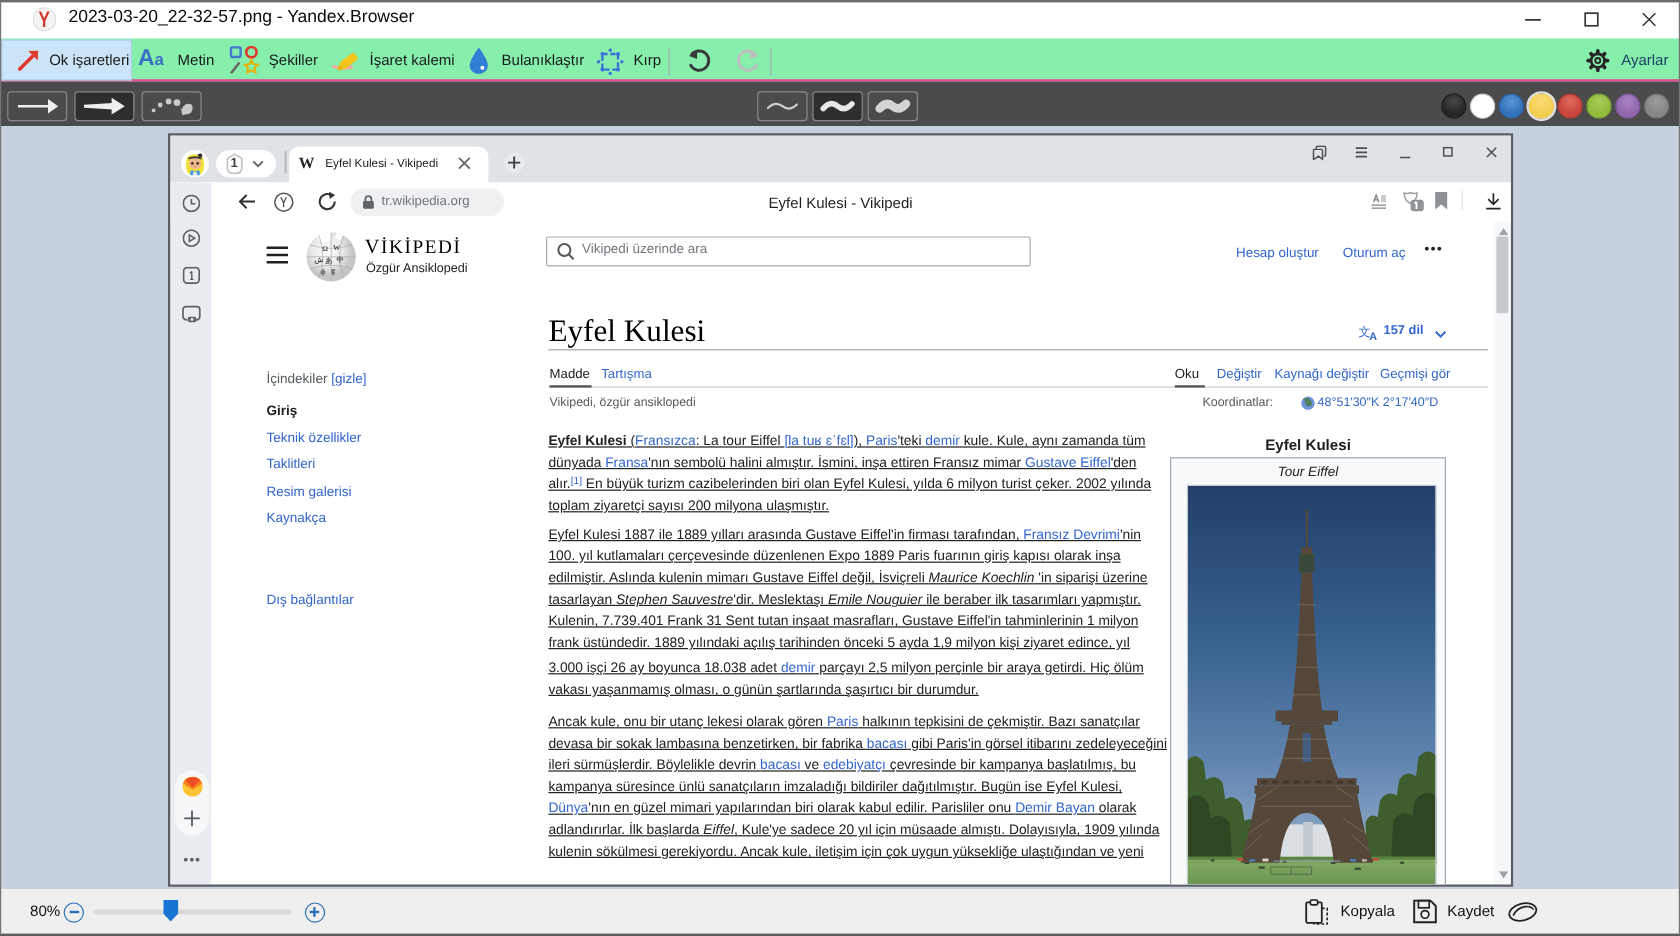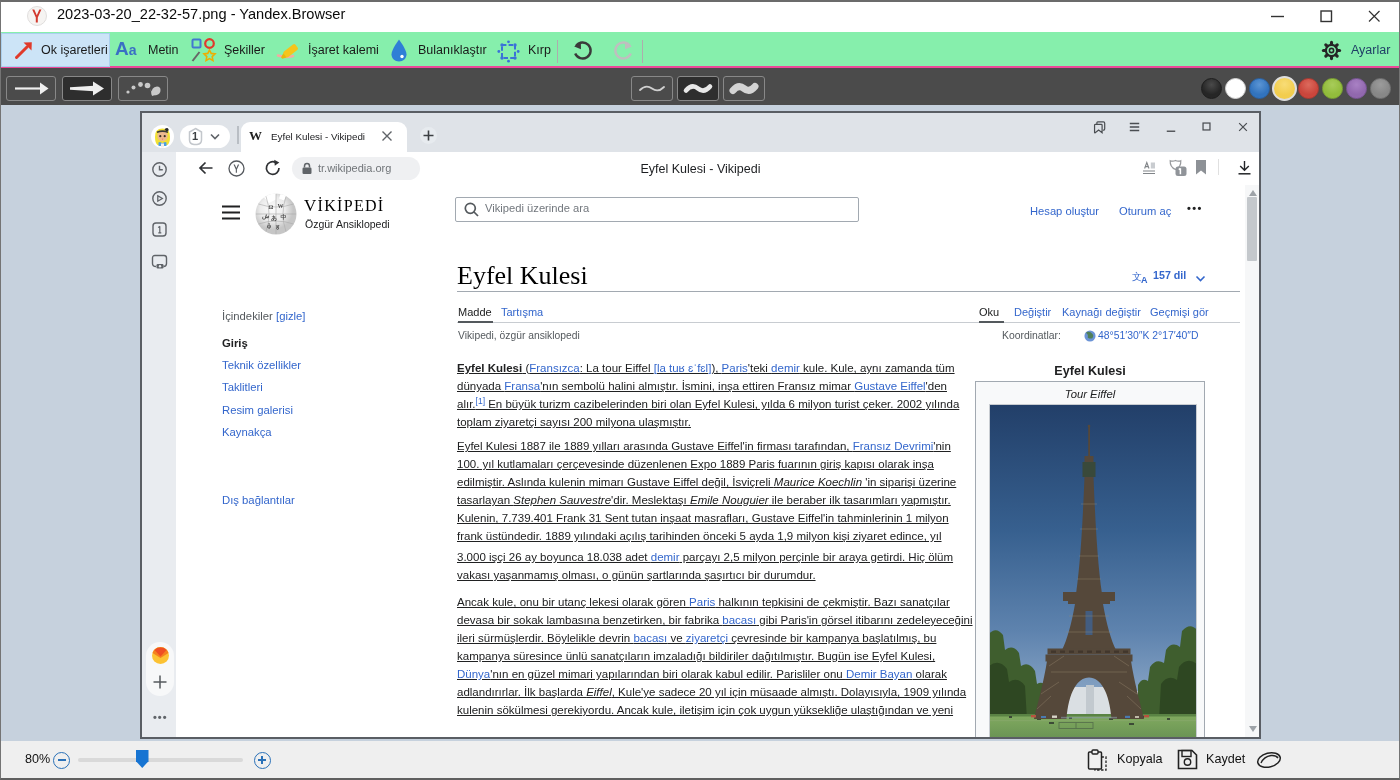--- a/index.html
+++ b/index.html
@@ -425,21 +425,21 @@
           <div>Kulenin, 7.739.401 Frank 31 Sent tutan inşaat masrafları, Gustave Eiffel'in tahminlerinin 1 milyon</div>
           <div>frank üstündedir. 1889 yılındaki açılış tarihinden önceki 5 ayda 1,9 milyon kişi ziyaret edince, yıl</div>
         </div>
         <div style="margin-top:3px;">
           <div>3.000 işçi 26 ay boyunca 18.038 adet <span class="wl">demir</span> parçayı 2,5 milyon perçinle bir araya getirdi. Hiç ölüm</div>
           <div>vakası yaşanmamış olması, o günün şartlarında şaşırtıcı bir durumdur.</div>
         </div>
         <div style="margin-top:9px;">
           <div>Ancak kule, onu bir utanç lekesi olarak gören <span class="wl">Paris</span> halkının tepkisini de çekmiştir. Bazı sanatçılar</div>
           <div>devasa bir sokak lambasına benzetirken, bir fabrika <span class="wl">bacası</span> gibi Paris'in görsel itibarını zedeleyeceğini</div>
-          <div>ileri sürmüşlerdir. Böylelikle devrin <span class="wl">bacası</span> ve <span class="wl">ziyaretçi</span> çevresinde bir kampanya başlatılmış, bu</div>
+          <div>ileri sürmüşlerdir. Böylelikle devrin <span class="wl">bacası</span> ve <span class="wl">edebiyatçı</span> çevresinde bir kampanya başlatılmış, bu</div>
           <div>kampanya süresince ünlü sanatçıların imzaladığı bildiriler dağıtılmıştır. Bugün ise Eyfel Kulesi,</div>
           <div><span class="wl">Dünya</span>'nın en güzel mimari yapılarından biri olarak kabul edilir. Parisliler onu <span class="wl">Demir Bayan</span> olarak</div>
           <div>adlandırırlar. İlk başlarda <i>Eiffel</i>, Kule'ye sadece 20 yıl için müsaade almıştı. Dolayısıyla, 1909 yılında</div>
           <div>kulenin sökülmesi gerekiyordu. Ancak kule, iletişim için çok uygun yüksekliğe ulaştığından ve yeni</div>
         </div>
       </div>
 
       <div class="abs" style="left:799px;top:179px;width:230px;text-align:center;font-size:12.6px;font-weight:bold;color:#202122;">Eyfel Kulesi</div>
       <div class="abs" style="left:799px;top:196px;width:230px;height:360px;background:#f8f9fa;border:1px solid #a2a9b1;"></div>
       <div class="abs" style="left:799px;top:203px;width:230px;text-align:center;font-size:11.3px;font-style:italic;color:#202122;">Tour Eiffel</div>

